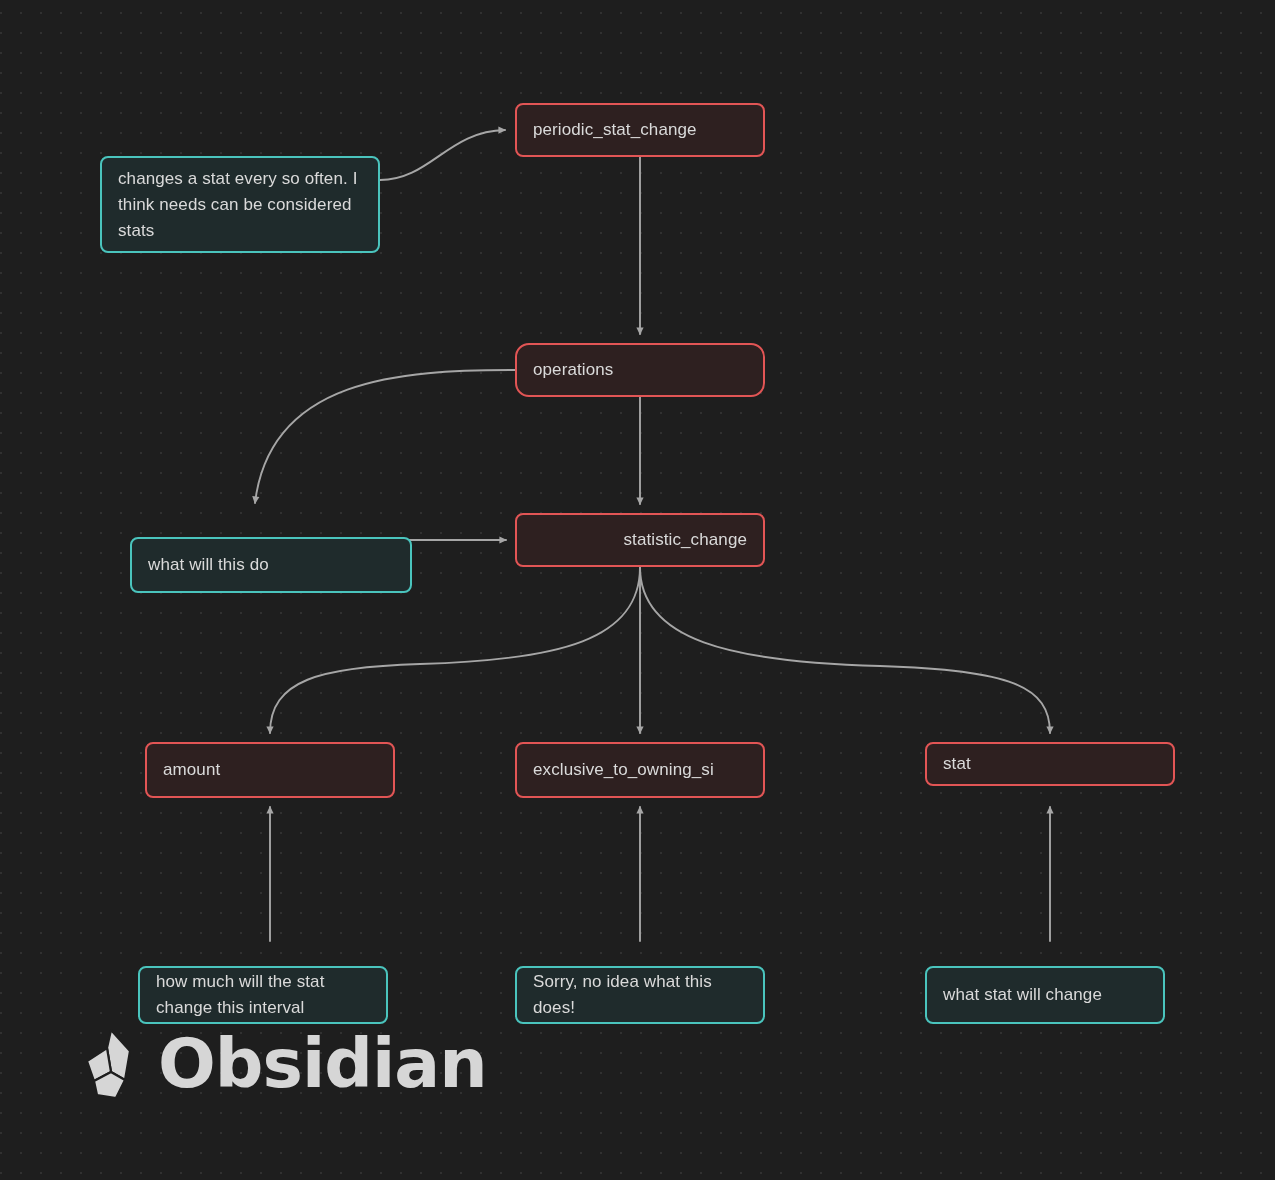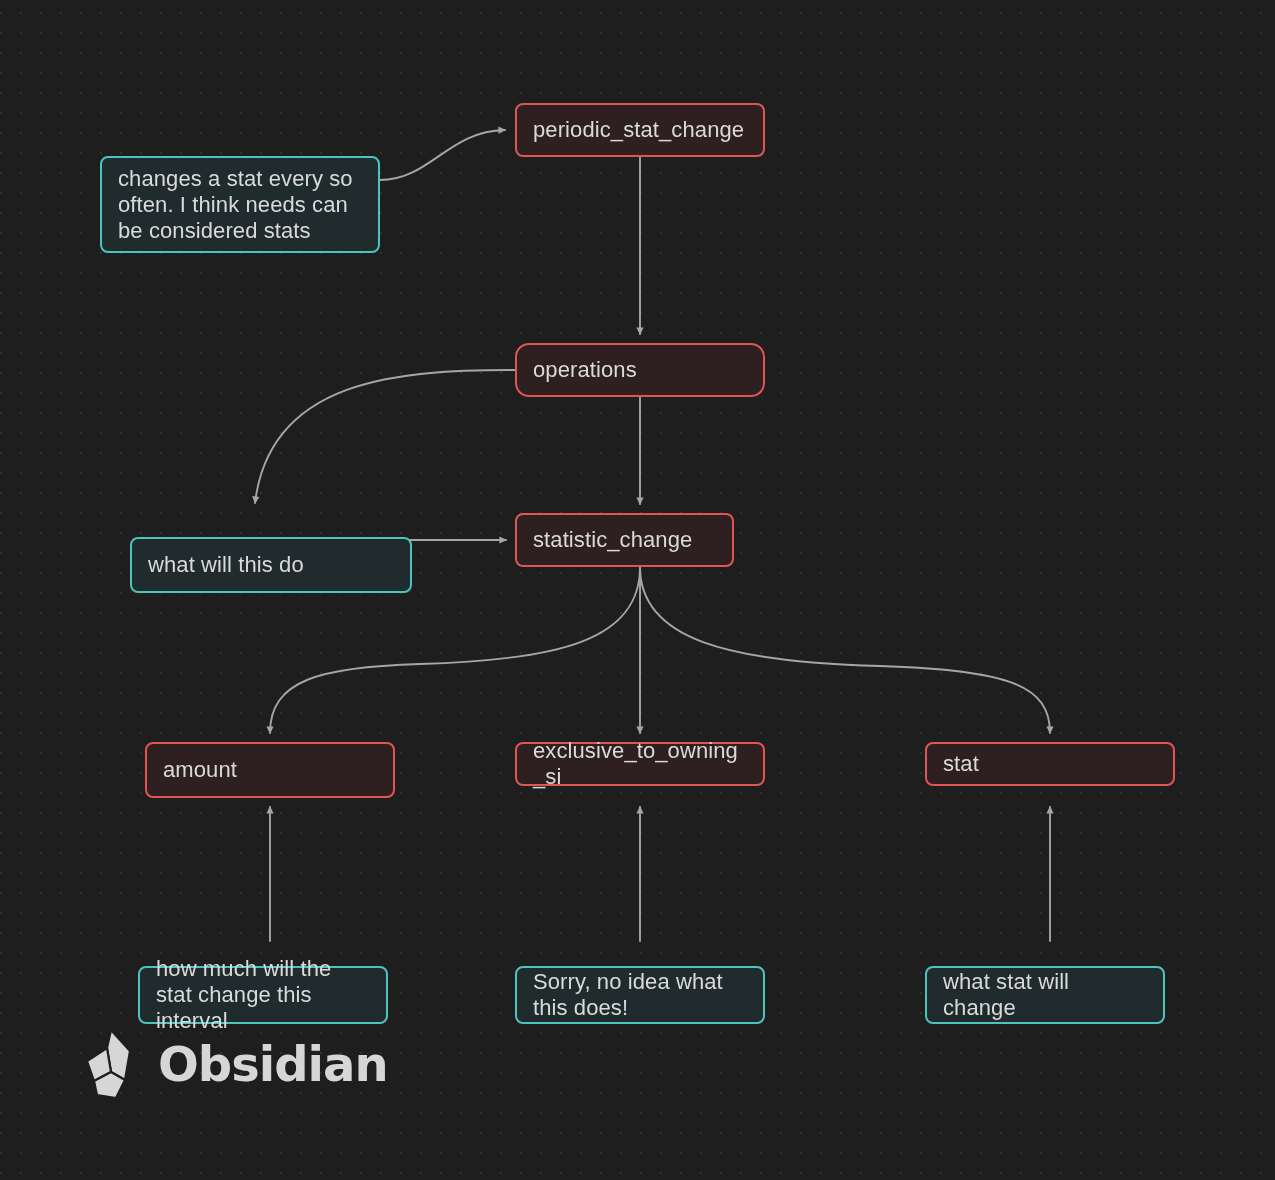--- a/index.html
+++ b/index.html
@@ -42,21 +42,21 @@
     border-style: solid;
     z-index: 2;
     display: flex;
     align-items: center;
     padding: 0 16px;
   }
 
   .node.note { align-items: center; margin-top: 25px; }
 
   .node-label {
-    font-size: 22px;
+    font-size: 17px;
     line-height: 26px;
     color: #dadada;
     letter-spacing: 0.1px;
     white-space: pre-wrap;
     word-break: break-word;
   }
 
   .node.red {
     border-color: #e25555;
     background-color: #2e2020;
@@ -72,21 +72,21 @@
     position: absolute;
     left: 78px;
     top: 1028px;
     display: flex;
     align-items: center;
     gap: 18px;
     z-index: 3;
   }
   #obsidian-logo .mark { width: 62px; height: 72px; display: block; }
   #obsidian-logo .wordmark {
-    font-size: 48px;
+    font-size: 68px;
     font-weight: bold;
     color: #d6d6d6;
     letter-spacing: -1px;
     line-height: 1;
     font-family: "DejaVu Sans", sans-serif;
   }
 </style>
 </head>
 <body>
 
@@ -134,29 +134,29 @@
   </div>
 
   <div class="node red" style="left:515px; top:343px; width:250px; height:54px;border-radius:14px;">
     <span class="node-label">operations</span>
   </div>
 
   <div class="node teal note" style="left:130px; top:512px; width:282px; height:56px;">
     <span class="node-label">what will this do</span>
   </div>
 
-  <div class="node red" style="left:515px; top:513px; width:219px; height:54px;">
+  <div class="node red" style="left:515px; top:513px; width:250px; height:54px;justify-content:flex-end;">
     <span class="node-label">statistic_change</span>
   </div>
 
   <div class="node red" style="left:145px; top:742px; width:250px; height:56px;border-radius:8px;">
     <span class="node-label">amount</span>
   </div>
 
-  <div class="node red" style="left:515px; top:742px; width:250px; height:44px;">
+  <div class="node red" style="left:515px; top:742px; width:250px; height:56px;">
     <span class="node-label">exclusive_to_owning_si</span>
   </div>
 
   <div class="node red" style="left:925px; top:742px; width:250px; height:44px;">
     <span class="node-label">stat</span>
   </div>
 
   <div class="node teal note" style="left:138px; top:941px; width:250px; height:58px;">
     <span class="node-label">how much will the stat change this interval</span>
   </div>

